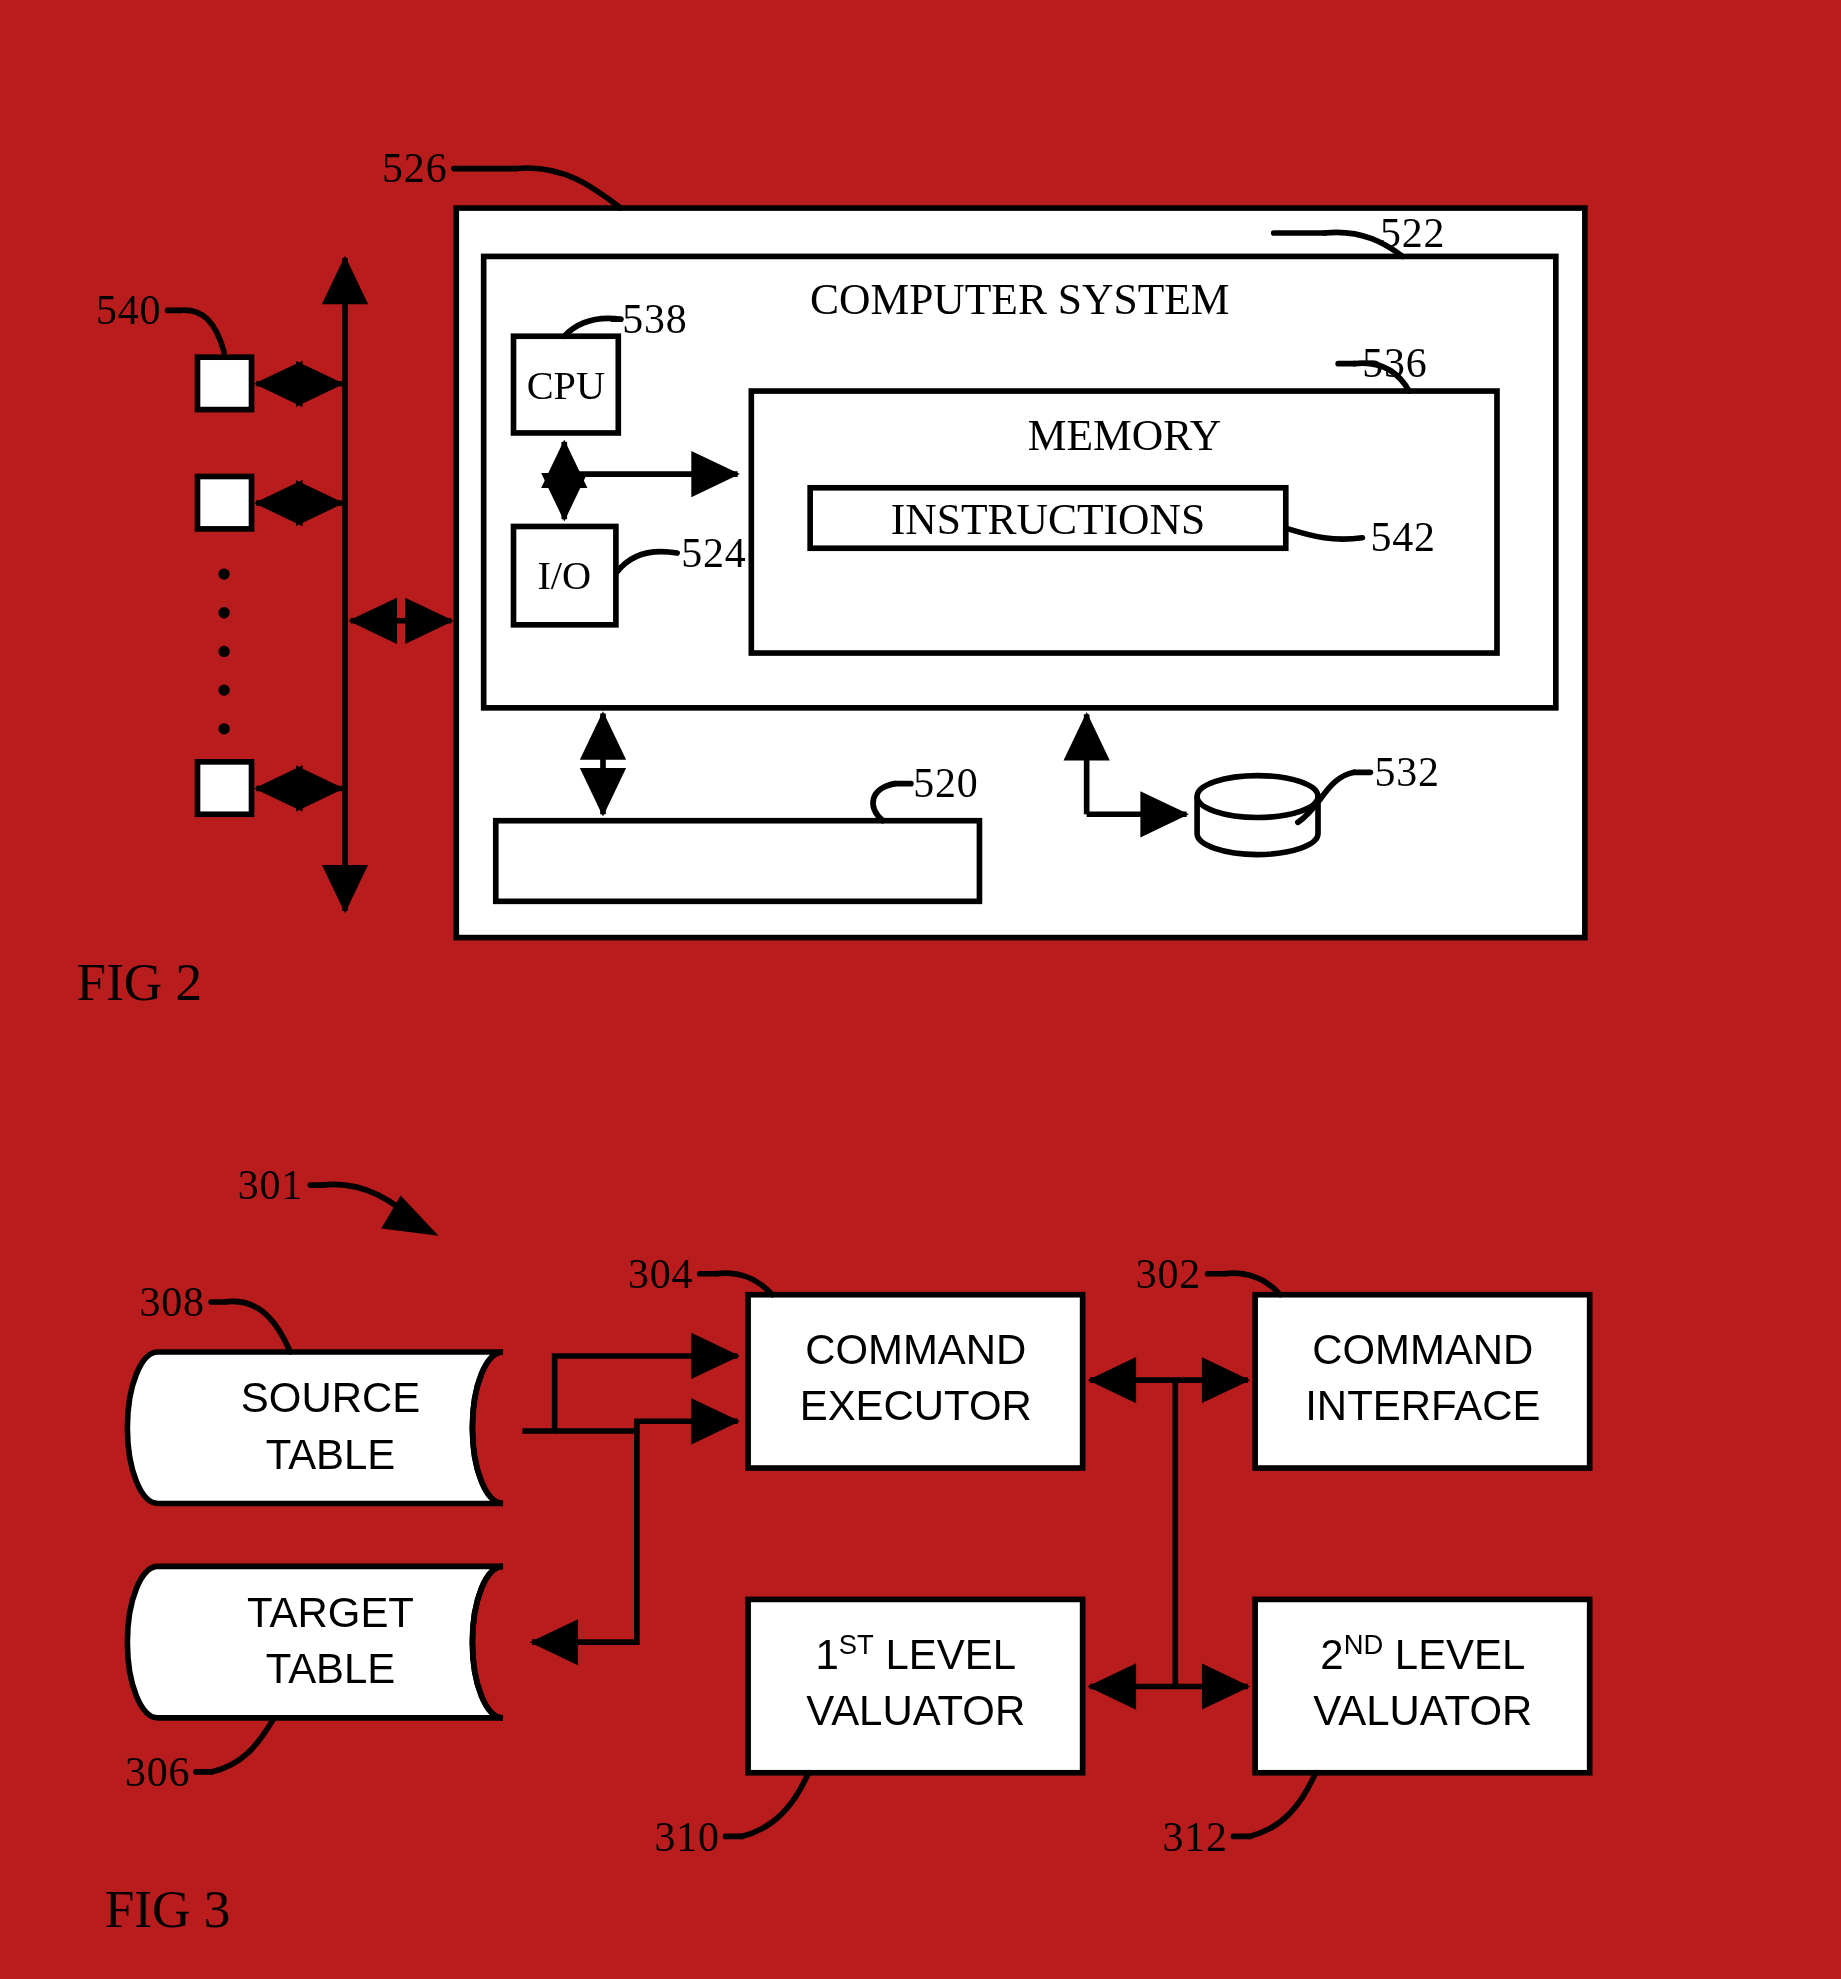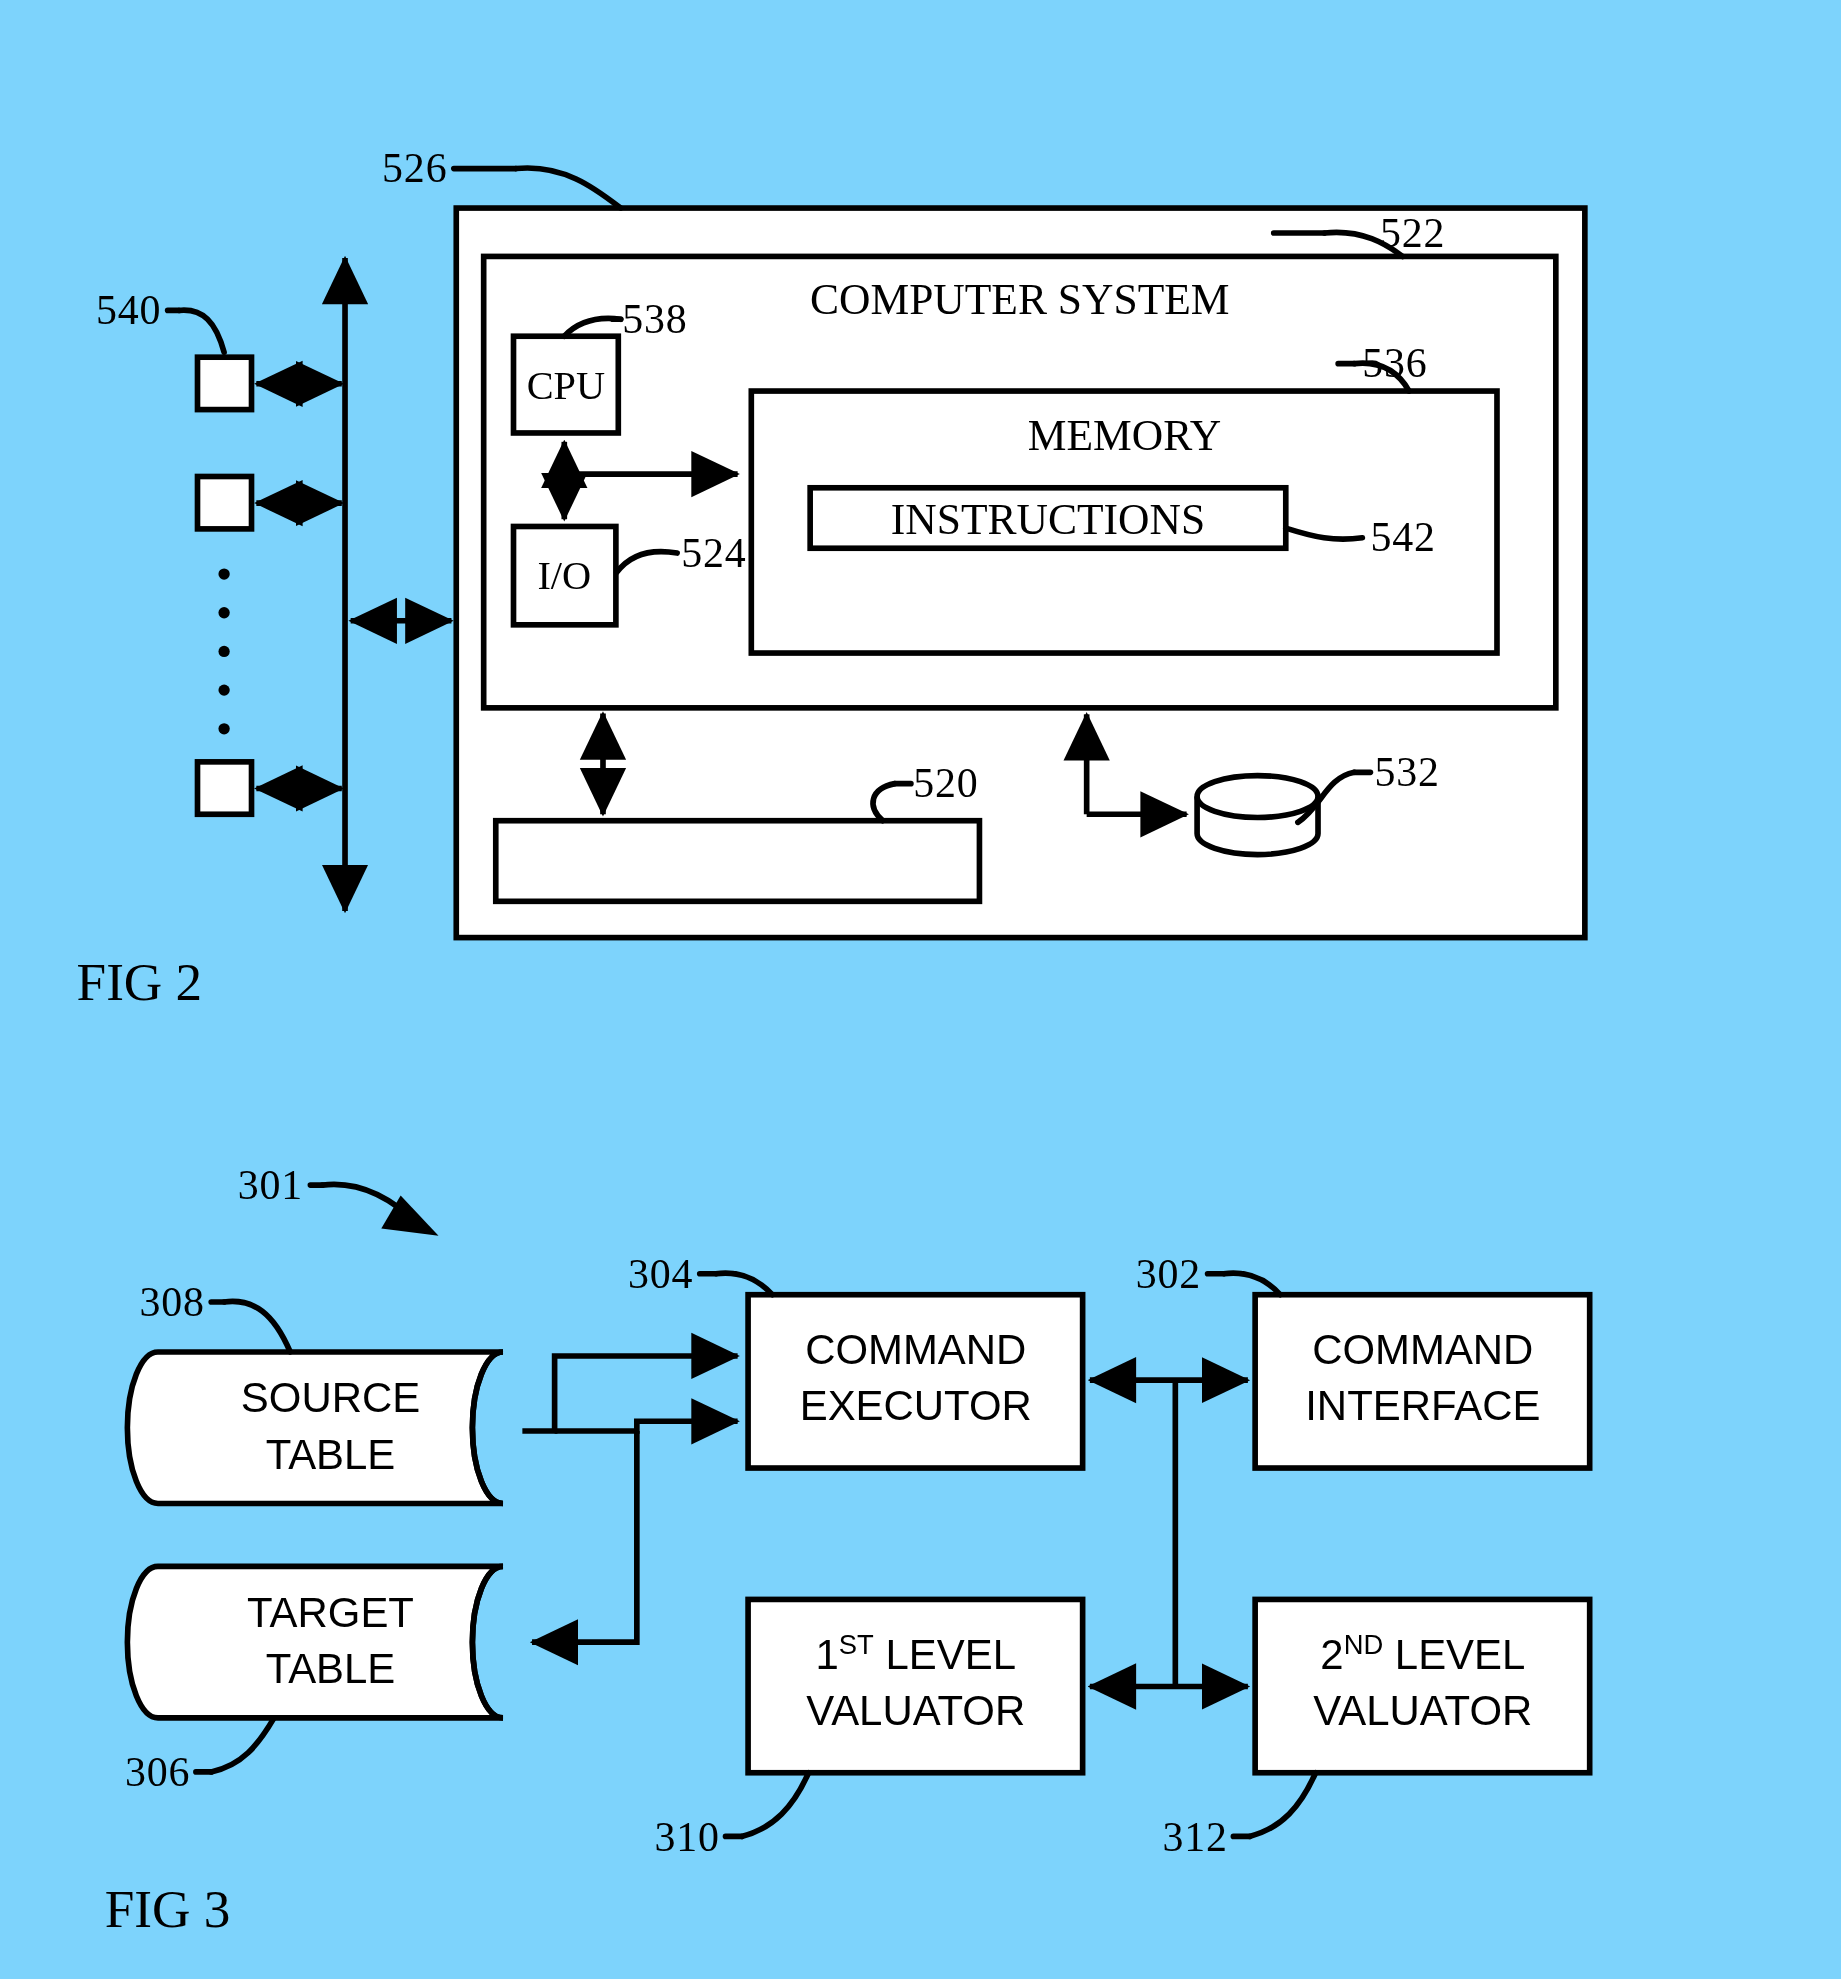--- a/index.html
+++ b/index.html
@@ -4,21 +4,21 @@
 <style>
   html, body {
     margin: 0;
     padding: 0;
     background: #ffffff;
   }
   #page {
     position: relative;
     width: 1842px;
     height: 1980px;
-    background: #7dd3fc;
+    background: #b91c1c;
     font-family: "Liberation Serif", serif;
   }
   svg.figure {
     position: absolute;
     left: 0;
     top: 0;
     width: 1842px;
     height: 1980px;
     overflow: visible;
   }

